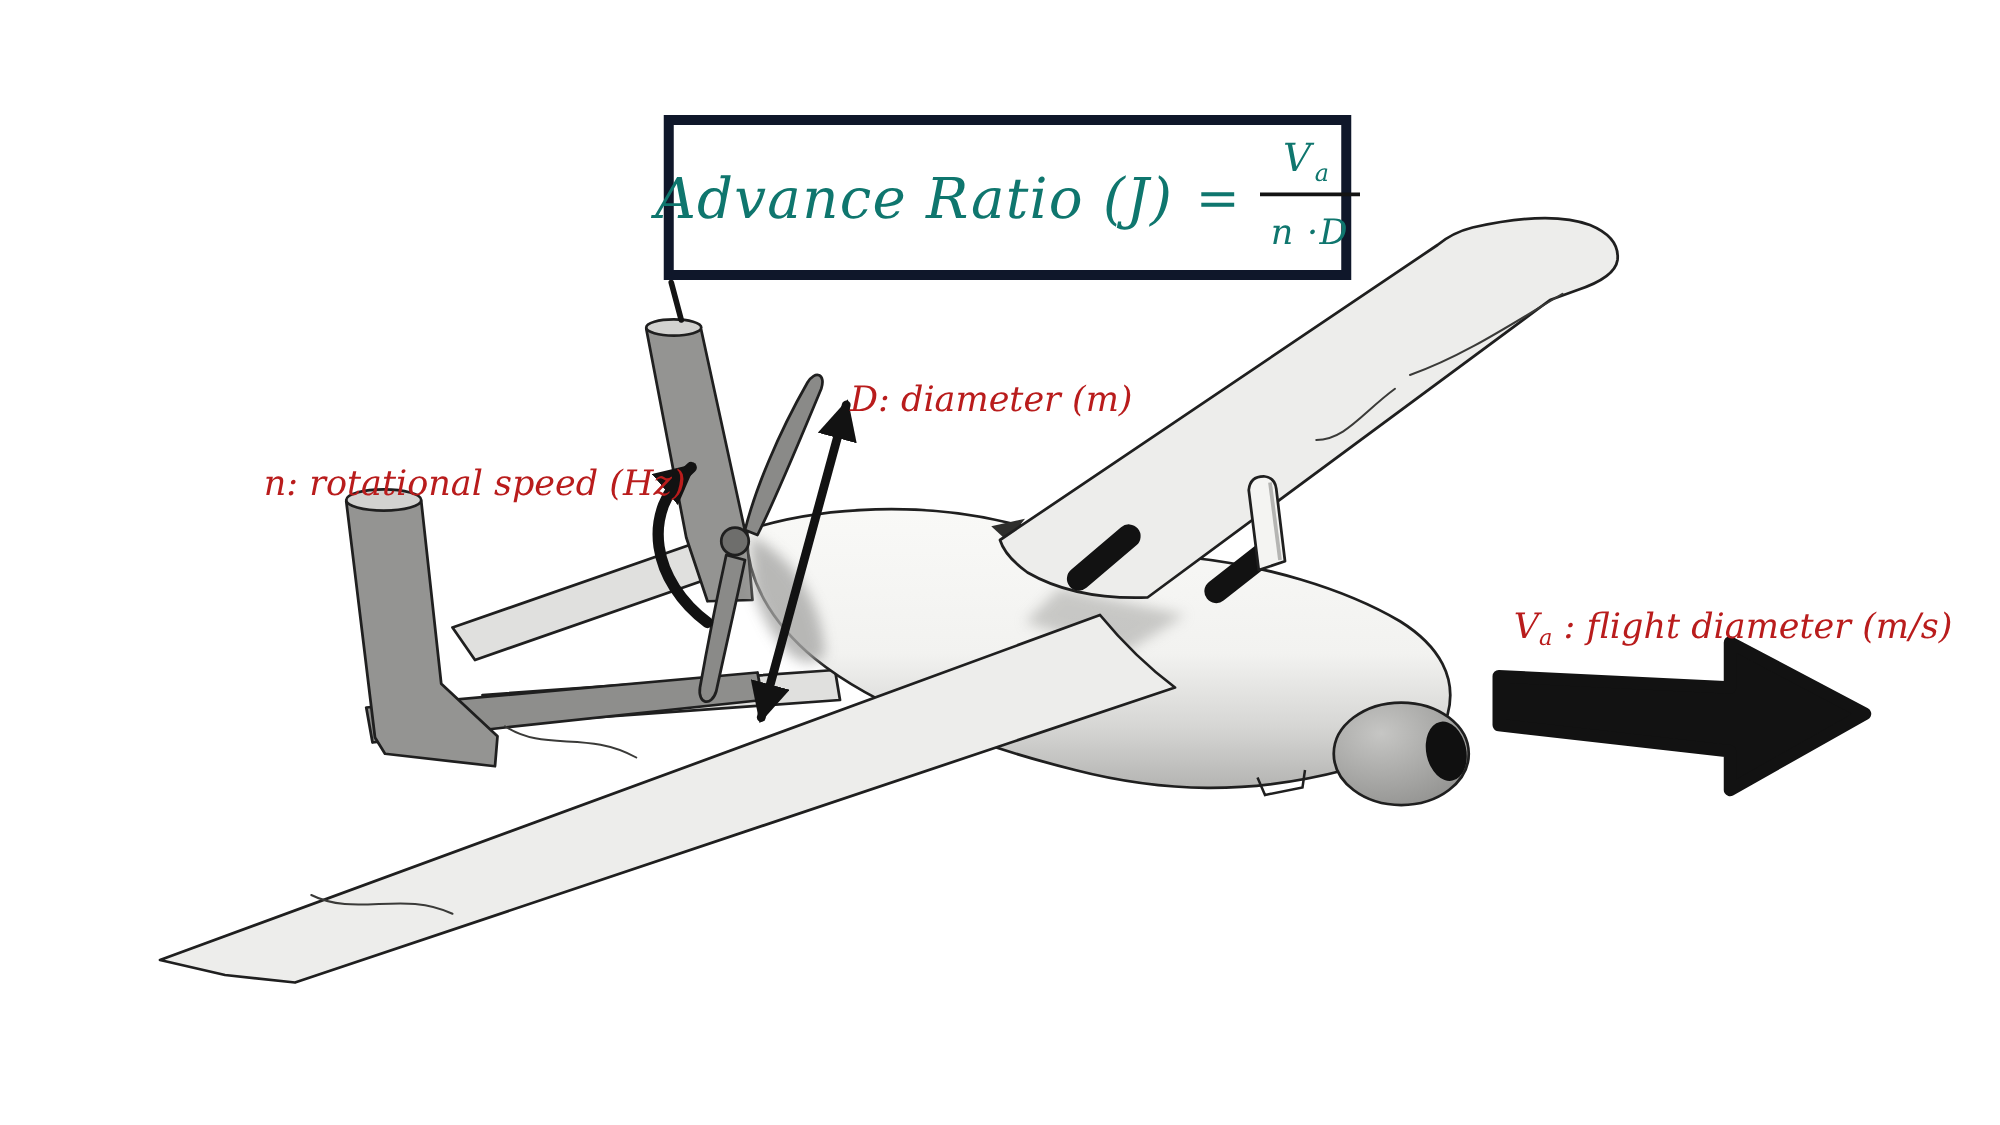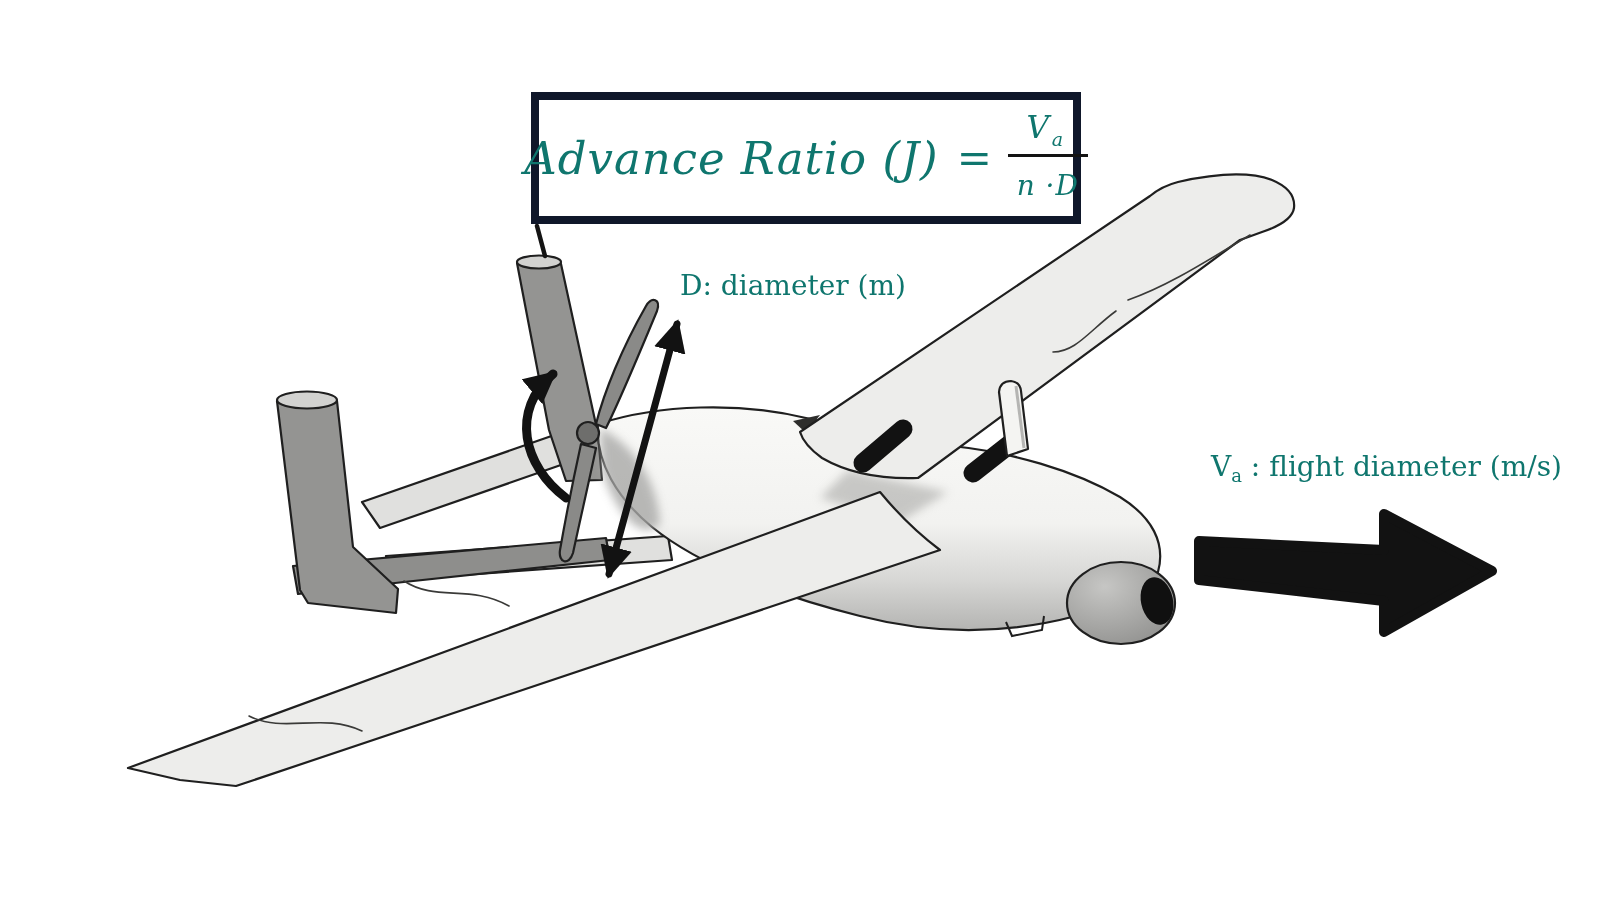--- a/index.html
+++ b/index.html
@@ -19,22 +19,22 @@
   .formula-lhs{font-size:45px;letter-spacing:1px;}
   .formula-eq{font-size:42px;margin:0 16px 0 18px;}
   .frac{display:inline-flex;flex-direction:column;align-items:center;line-height:1;transform:translateY(-2px);justify-content:flex-end;}
   .frac .num{font-size:31px;padding:0 6px 5px 0;}
   .frac .num .sub-a{font-size:19px;font-style:italic;vertical-align:-8px;margin-left:3px;}
   .frac .bar{height:3px;background:#131313;align-self:stretch;min-width:80px;}
   .frac .den{font-size:28px;padding-top:15px;letter-spacing:1px;}
 
   
   .lbl{
-    position:absolute;color:#0f766e;font-size:28px;
-    white-space:nowrap;line-height:1.15;
+    position:absolute;color:#b91c1c;font-style:italic;font-size:28px;
+    white-space:nowrap;line-height:1.15;margin-top:34px;
   }
   .lbl-diameter{left:680px;top:270px;}
   .lbl-rotation{left:211px;top:337px;}
   .lbl-velocity{left:1211px;top:451px;}
   .sub-inline{font-size:18px;vertical-align:-6px;}
 
   .outlined{stroke:#1f1f1f;stroke-width:2.2;stroke-linejoin:round;}
   .thinline{stroke:#3a3a38;stroke-width:1.6;fill:none;stroke-linecap:round;}
 </style>
 </head>
@@ -141,16 +141,17 @@
     <span class="formula-eq">=</span>
     <span class="frac">
       <span class="num"><span>V</span><span class="sub-a">a</span></span>
       <span class="bar"></span>
       <span class="den">n ·D</span>
     </span>
   </div>
 
   <div class="lbl lbl-diameter">D: diameter (m)</div>
 
+  <div class="lbl lbl-rotation">n: rotational speed (Hz)</div>
 
   <div class="lbl lbl-velocity"><span>V</span><span class="sub-inline">a</span><span> : flight diameter (m/s)</span></div>
 
 </div>
 
 </body></html>

